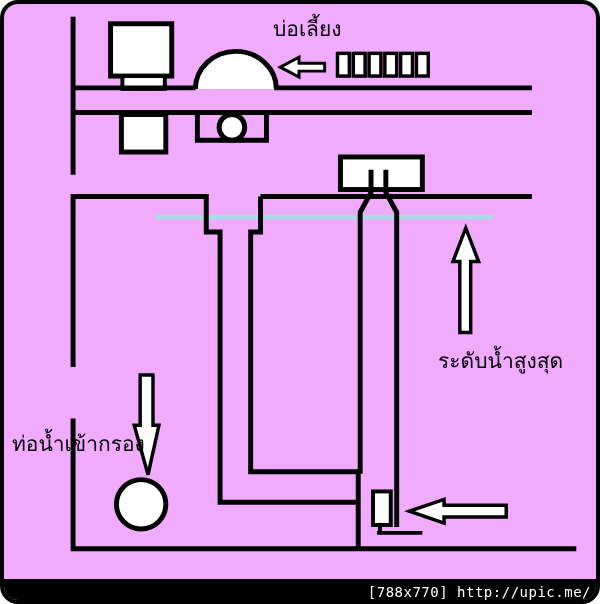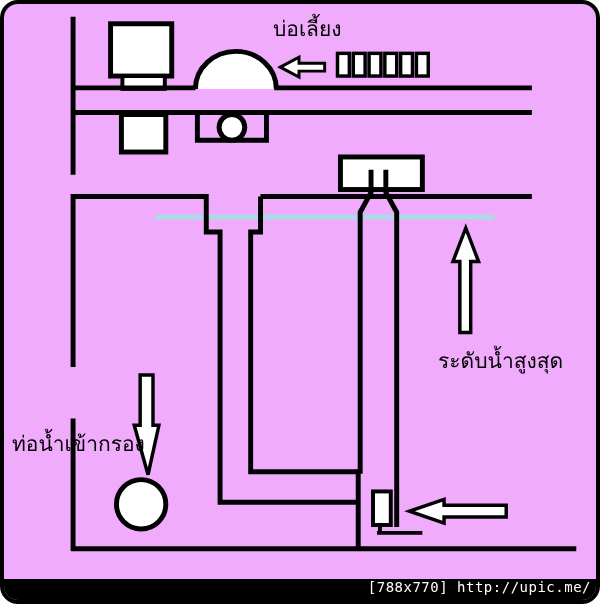--- a/index.html
+++ b/index.html
@@ -18,21 +18,21 @@
     position:absolute;
     color:#000;
     font-size:21px;
     line-height:1.25;
     white-space:nowrap;
     font-family:"DejaVu Sans","Liberation Sans",sans-serif;
   }
   #watermark-bar{
     position:absolute;left:0;right:0;bottom:0;height:21px;
     background:#000;
-    display:flex;align-items:flex-start;justify-content:flex-end;
+    display:flex;align-items:flex-end;justify-content:flex-end;
     padding-right:5px;
   }
   #watermark-bar span{
     color:#fff;font-size:14px;letter-spacing:0.5px;
     font-family:"DejaVu Sans Mono","Liberation Mono",monospace;
   }
 </style>
 </head>
 <body>
 

